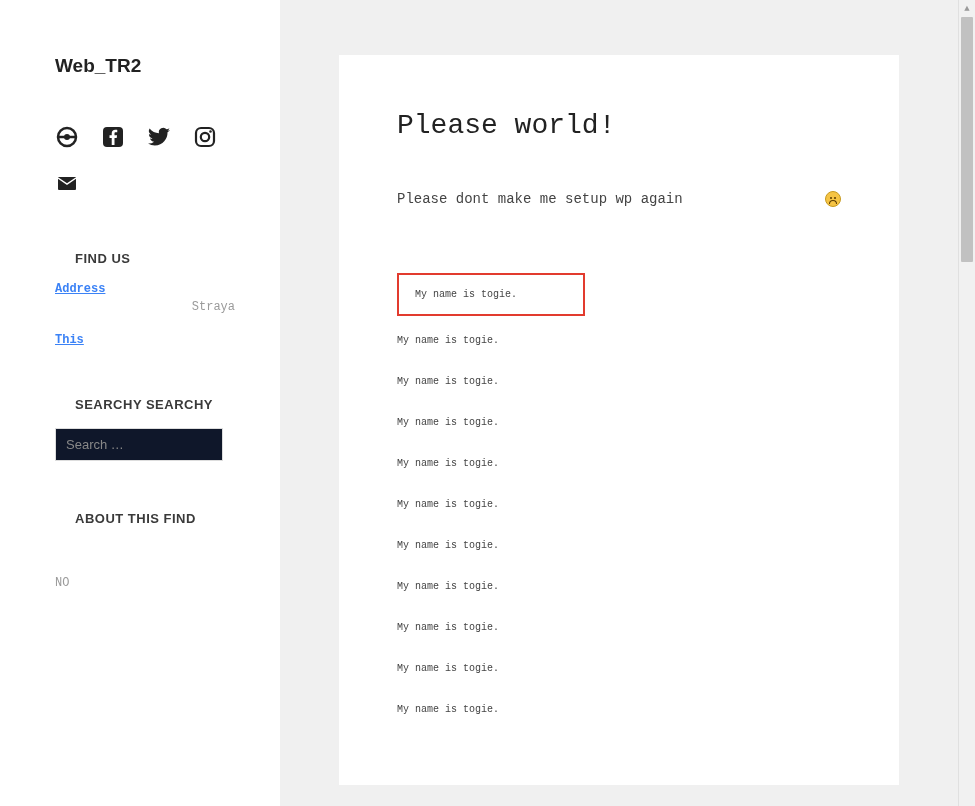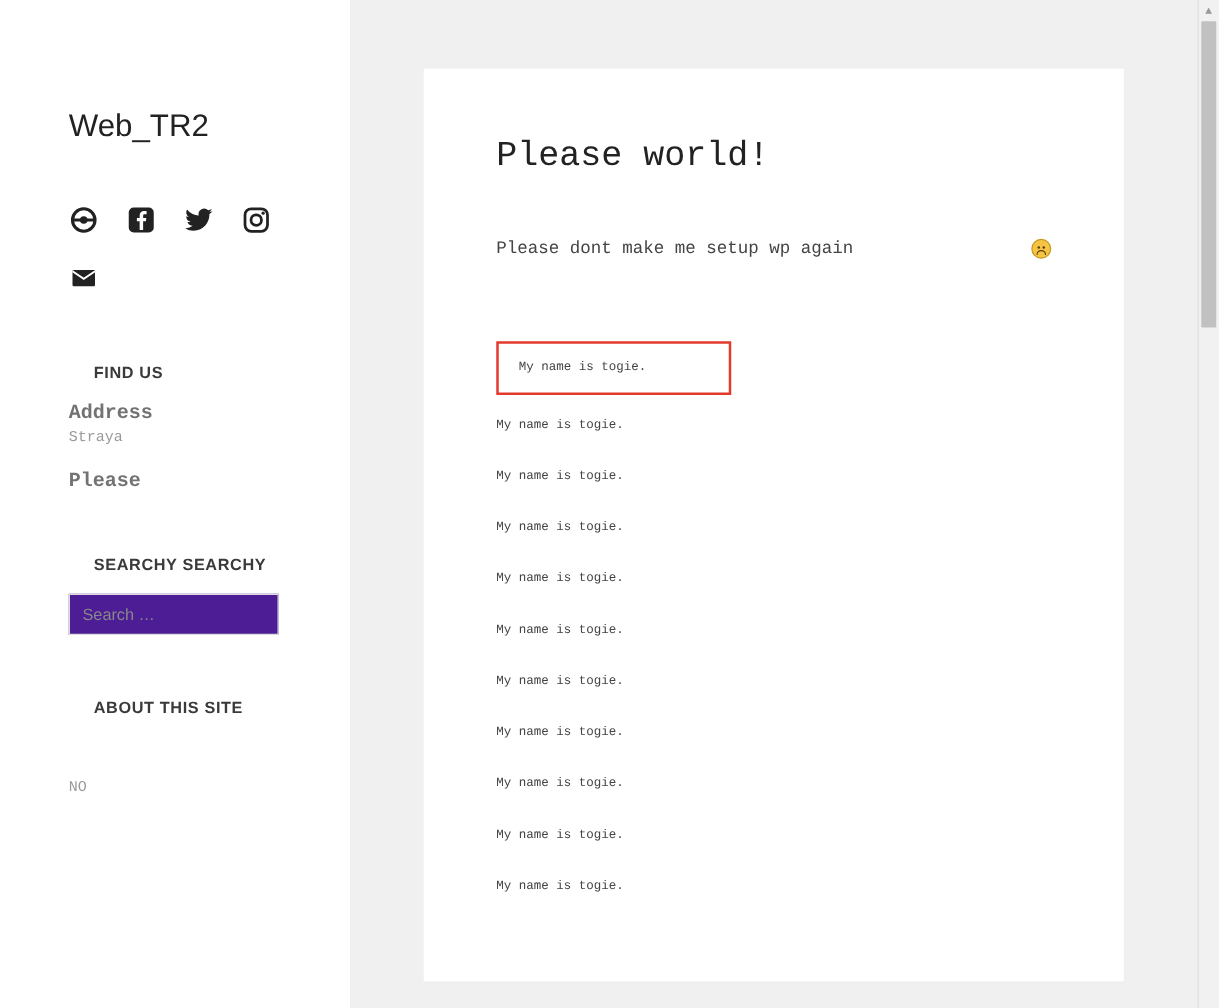--- a/index.html
+++ b/index.html
@@ -11,25 +11,24 @@
       min-height: 100vh;
     }
     .sidebar {
       width: 280px;
       background: #fff;
       padding: 55px 45px 40px 55px;
       flex-shrink: 0;
     }
     .site-title {
       font-family: -apple-system, BlinkMacSystemFont, "Segoe UI", Arial, sans-serif;
-      font-size: 25px;
-      font-weight: 400;
+      font-size: 19px;
+      font-weight: 700;
       color: #222;
       margin-bottom: 48px;
-      margin-top: 32px;
     }
     .social-icons {
       display: flex;
       flex-wrap: wrap;
       gap: 22px;
       margin-bottom: 56px;
       max-width: 180px;
     }
     .social-icons .icon {
       width: 24px;
@@ -45,40 +44,42 @@
       font-family: -apple-system, BlinkMacSystemFont, "Segoe UI", Arial, sans-serif;
       font-size: 13px;
       font-weight: 700;
       letter-spacing: 0.5px;
       color: #3a3a3a;
       margin-bottom: 16px;
       padding-left: 20px;
     }
     .widget-label {
       font-family: "Courier New", Courier, monospace;
-      font-size: 16px;
+      font-size: 12px;
       font-weight: bold;
-      color: #737373;
+      color: #3b82f6;
       margin-bottom: 2px;
+      text-decoration: underline;
     }
     .widget-text {
       font-family: "Courier New", Courier, monospace;
       font-size: 12px;
       color: #9a9a9a;
       margin-bottom: 16px;
       line-height: 1.6;
+      text-align: right;
     }
     .search-box {
       width: 168px;
     }
     .search-box input {
       width: 100%;
       padding: 8px 10px;
       border: 1px solid #ddd;
-      background: #4c1d95;
+      background: #0f172a;
       font-family: -apple-system, BlinkMacSystemFont, "Segoe UI", Arial, sans-serif;
       font-size: 13px;
       color: #888;
     }
     .search-box input::placeholder { color: #888; }
     .tiny-text {
       font-family: "Courier New", Courier, monospace;
       font-size: 12px;
       color: #9a9a9a;
     }
@@ -212,32 +213,32 @@
           <rect x="3" y="6" width="18" height="13" rx="1" fill="#222"></rect>
           <path d="M3 7l9 6 9-6" stroke="#fff" stroke-width="1.5" fill="none"></path>
         </svg>
     </a>
   </div>
 
   <div class="widget">
     <h3 class="widget-title">FIND US</h3>
     <p class="widget-label">Address</p>
     <p class="widget-text">Straya</p>
-    <p class="widget-label">Please</p>
+    <p class="widget-label">This</p>
   </div>
 
   <div class="widget">
     <h3 class="widget-title">SEARCHY SEARCHY</h3>
     <div class="search-box">
       <input type="text" placeholder="Search …" style="">
     </div>
   </div>
 
   <div class="widget">
-    <h3 class="widget-title">ABOUT THIS SITE</h3>
+    <h3 class="widget-title">ABOUT THIS FIND</h3>
   </div>
 
   <p class="tiny-text">NO</p>
 </aside>
 
 <main class="content-area">
   <article class="post-card">
     <h2 class="post-title">Please world!</h2>
     <p class="post-lead">
       <span>Please dont make me setup wp again</span>

